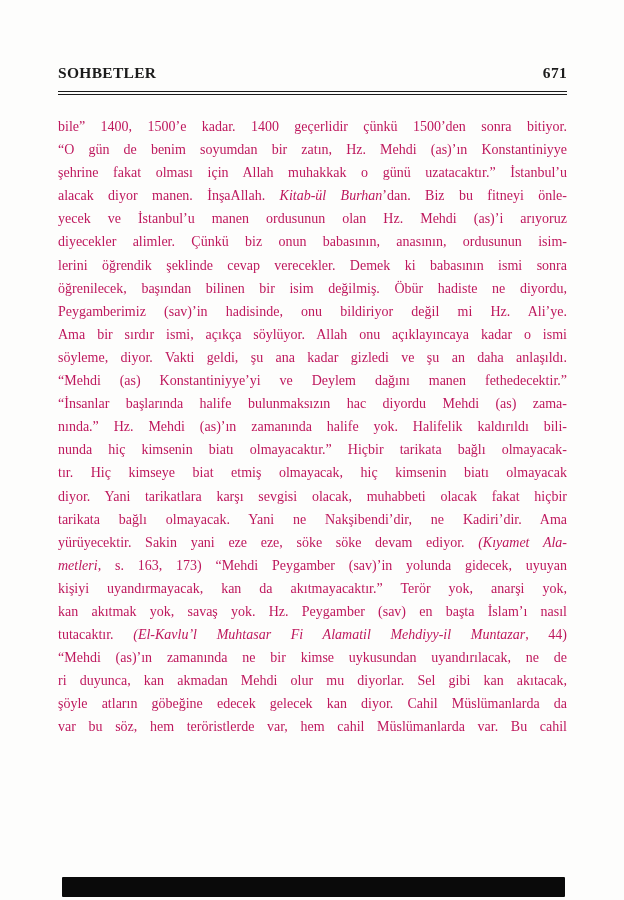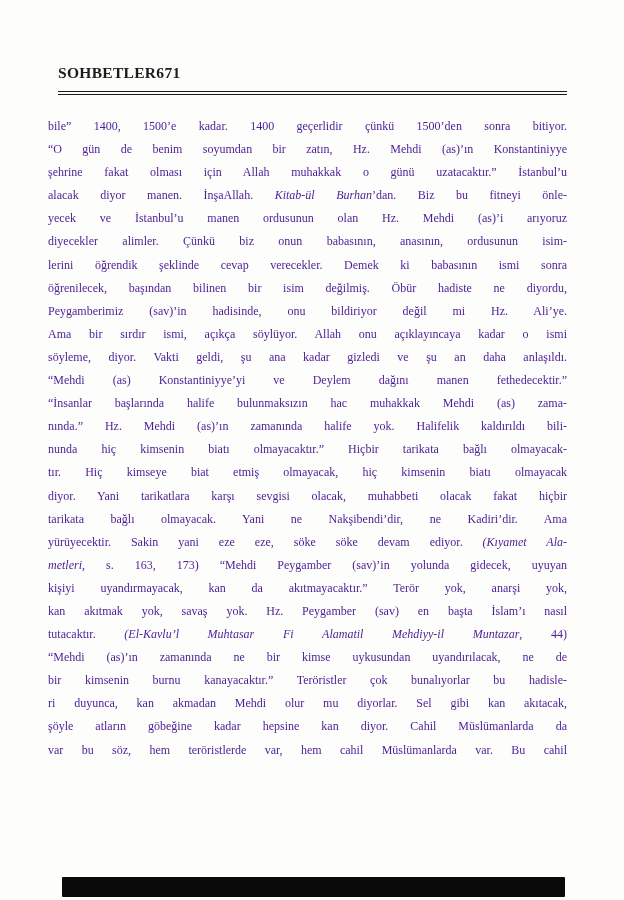--- a/index.html
+++ b/index.html
@@ -12,39 +12,39 @@
   }
   .page {
     position: relative;
     width: 624px; height: 900px;
     background: #fdfdfc;
   }
   .header {
     position: absolute;
     left: 58px; right: 57px; top: 64px;
     display: flex;
-    justify-content: flex-start;
+    justify-content: space-between;
     align-items: baseline;
     font-weight: bold;
     font-size: 15.5px;
     color: #1c1c1c;
     letter-spacing: 0.3px;
   }
   .rule {
     position: absolute;
     left: 58px; right: 57px; top: 91px;
     height: 2px;
     border-top: 1.6px solid #1c1c1c;
     border-bottom: 1.6px solid #1c1c1c;
   }
   .body-text {
     position: absolute;
-    left: 48px; right: 57px; top: 115px;
-    font-size: 12px;
-    color: #4c1d95;
+    left: 58px; right: 57px; top: 115px;
+    font-size: 14px;
+    color: #be185d;
   }
   .text-line {
     height: 23.1px;
     line-height: 23.1px;
     text-align: justify;
     text-align-last: justify;
     -moz-text-align-last: justify;
     overflow: hidden;
     white-space: normal;
   }
@@ -72,31 +72,30 @@
       <div class="text-line"><span>şehrine fakat olması için Allah muhakkak o günü uzatacaktır.” İstanbul’u</span></div>
       <div class="text-line"><span>alacak diyor manen. İnşaAllah. </span><span class="it">Kitab-ül Burhan</span><span>’dan. Biz bu fitneyi önle-</span></div>
       <div class="text-line"><span>yecek ve İstanbul’u manen ordusunun olan Hz. Mehdi (as)’i arıyoruz</span></div>
       <div class="text-line"><span>diyecekler alimler. Çünkü biz onun babasının, anasının, ordusunun isim-</span></div>
       <div class="text-line"><span>lerini öğrendik şeklinde cevap verecekler. Demek ki babasının ismi sonra</span></div>
       <div class="text-line"><span>öğrenilecek, başından bilinen bir isim değilmiş. Öbür hadiste ne diyordu,</span></div>
       <div class="text-line"><span>Peygamberimiz (sav)’in hadisinde, onu bildiriyor değil mi Hz. Ali’ye.</span></div>
       <div class="text-line"><span>Ama bir sırdır ismi, açıkça söylüyor. Allah onu açıklayıncaya kadar o ismi</span></div>
       <div class="text-line"><span>söyleme, diyor. Vakti geldi, şu ana kadar gizledi ve şu an daha anlaşıldı.</span></div>
       <div class="text-line"><span>“Mehdi (as) Konstantiniyye’yi ve Deylem dağını manen fethedecektir.”</span></div>
-      <div class="text-line"><span>“İnsanlar başlarında halife bulunmaksızın hac muhakkak Mehdi (as) zama-</span></div>
+      <div class="text-line"><span>“İnsanlar başlarında halife bulunmaksızın hac diyordu Mehdi (as) zama-</span></div>
       <div class="text-line"><span>nında.” Hz. Mehdi (as)’ın zamanında halife yok. Halifelik kaldırıldı bili-</span></div>
       <div class="text-line"><span>nunda hiç kimsenin biatı olmayacaktır.” Hiçbir tarikata bağlı olmayacak-</span></div>
       <div class="text-line"><span>tır. Hiç kimseye biat etmiş olmayacak, hiç kimsenin biatı olmayacak</span></div>
       <div class="text-line"><span>diyor. Yani tarikatlara karşı sevgisi olacak, muhabbeti olacak fakat hiçbir</span></div>
       <div class="text-line"><span>tarikata bağlı olmayacak. Yani ne Nakşibendi’dir, ne Kadiri’dir. Ama</span></div>
       <div class="text-line"><span>yürüyecektir. Sakin yani eze eze, söke söke devam ediyor. </span><span class="it">(Kıyamet Ala-</span></div>
       <div class="text-line"><span class="it">metleri</span><span>, s. 163, 173) “Mehdi Peygamber (sav)’in yolunda gidecek, uyuyan</span></div>
       <div class="text-line"><span>kişiyi uyandırmayacak, kan da akıtmayacaktır.” Terör yok, anarşi yok,</span></div>
       <div class="text-line"><span>kan akıtmak yok, savaş yok. Hz. Peygamber (sav) en başta İslam’ı nasıl</span></div>
       <div class="text-line"><span>tutacaktır. </span><span class="it">(El-Kavlu’l Muhtasar Fi Alamatil Mehdiyy-il Muntazar</span><span>, 44)</span></div>
       <div class="text-line"><span>“Mehdi (as)’ın zamanında ne bir kimse uykusundan uyandırılacak, ne de</span></div>
-      <div class="text-line"><span>bir kimsenin burnu kanayacaktır.” Teröristler çok bunalıyorlar bu hadisle-</span></div>
       <div class="text-line"><span>ri duyunca, kan akmadan Mehdi olur mu diyorlar. Sel gibi kan akıtacak,</span></div>
-      <div class="text-line"><span>şöyle atların göbeğine kadar hepsine kan diyor. Cahil Müslümanlarda da</span></div>
+      <div class="text-line"><span>şöyle atların göbeğine edecek gelecek kan diyor. Cahil Müslümanlarda da</span></div>
       <div class="text-line"><span>var bu söz, hem teröristlerde var, hem cahil Müslümanlarda var. Bu cahil</span></div>
     </div>
   <div class="scan-bar"></div>
 </div>
 
 </body></html>

